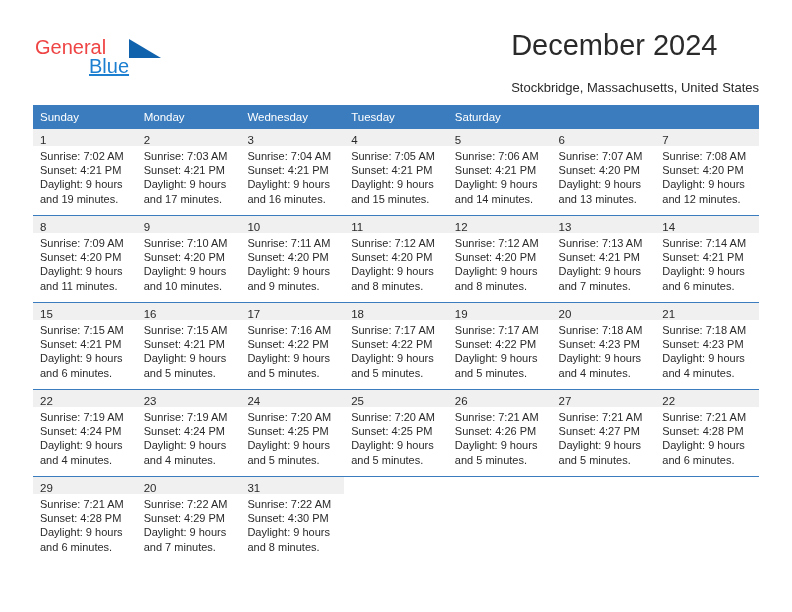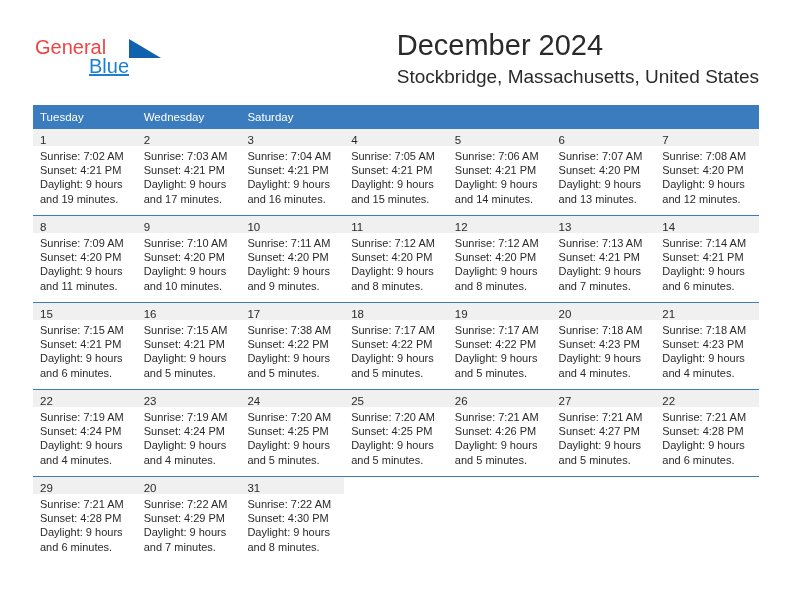--- a/index.html
+++ b/index.html
@@ -70,22 +70,22 @@
     top: 0px;
     text-align: left;
   }
   .cal-title {
     font-size: 29px;
     color: #2a2a2a;
     line-height: 34px;
     white-space: nowrap;
   }
   .cal-subtitle {
-    margin-top: 6px;
-    font-size: 19px;
+    margin-top: 17px;
+    font-size: 13px;
     color: #2a2a2a;
     line-height: 18px;
     white-space: nowrap;
   }
 
   
   .calendar {
     position: absolute;
     left: 33px;
     top: 105px;
@@ -157,22 +157,24 @@
 
     <div class="title-block">
       <div class="cal-title">December 2024</div>
       <div class="cal-subtitle">Stockbridge, Massachusetts, United States</div>
     </div>
 
   </div>
 
   <div class="calendar">
     <div class="weekdays" id="weekday-row">
+        <div class="weekday">Sunday</div>
+        <div class="weekday">Monday</div>
+        <div class="weekday">Wednesday</div>
         <div class="weekday">Tuesday</div>
-        <div class="weekday">Wednesday</div>
         <div class="weekday">Saturday</div>
       </div>
     <div id="weeks-container">
         <div class="week">
           <div class="day-cell">
             <div class="day-num-band"><span class="day-num">1</span></div>
             <div class="day-body">
               <div class="day-line">Sunrise: 7:02 AM</div>
               <div class="day-line">Sunset: 4:21 PM</div>
               <div class="day-line">Daylight: 9 hours</div>
@@ -314,21 +316,21 @@
             <div class="day-body">
               <div class="day-line">Sunrise: 7:15 AM</div>
               <div class="day-line">Sunset: 4:21 PM</div>
               <div class="day-line">Daylight: 9 hours</div>
               <div class="day-line">and 5 minutes.</div>
             </div>
           </div>
           <div class="day-cell">
             <div class="day-num-band"><span class="day-num">17</span></div>
             <div class="day-body">
-              <div class="day-line">Sunrise: 7:38 AM</div>
+              <div class="day-line">Sunrise: 7:16 AM</div>
               <div class="day-line">Sunset: 4:22 PM</div>
               <div class="day-line">Daylight: 9 hours</div>
               <div class="day-line">and 5 minutes.</div>
             </div>
           </div>
           <div class="day-cell">
             <div class="day-num-band"><span class="day-num">18</span></div>
             <div class="day-body">
               <div class="day-line">Sunrise: 7:17 AM</div>
               <div class="day-line">Sunset: 4:22 PM</div>

